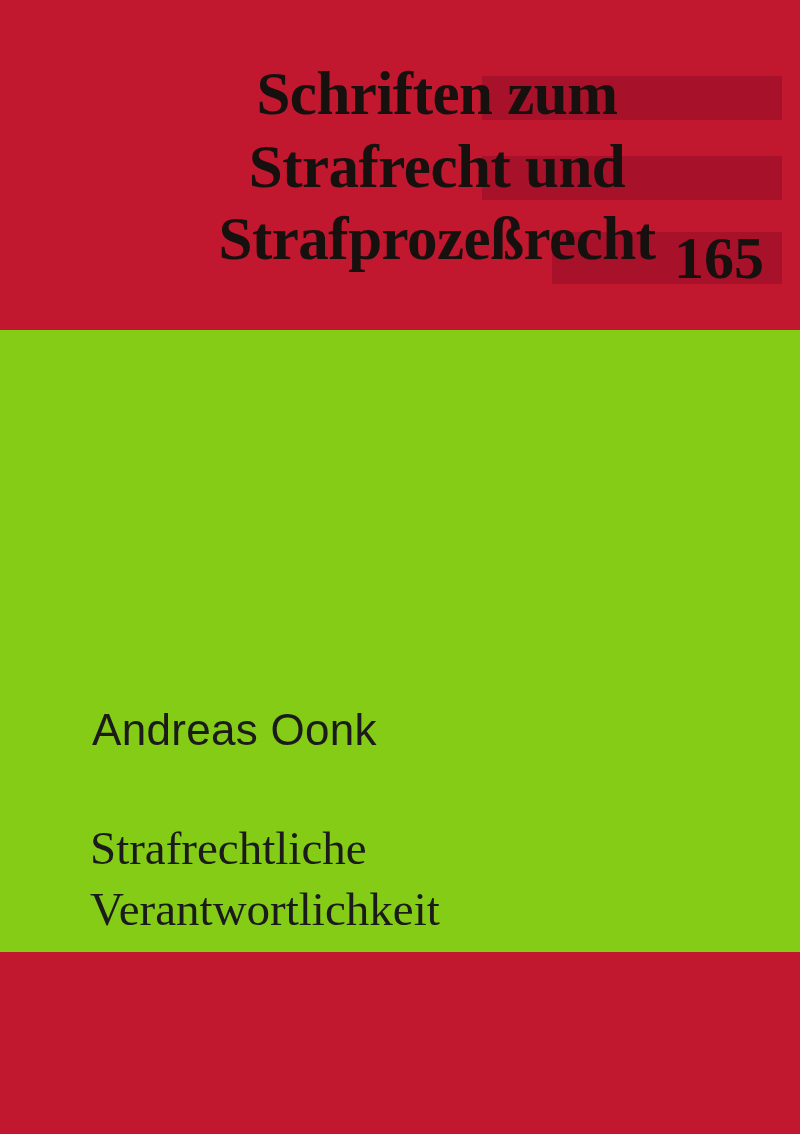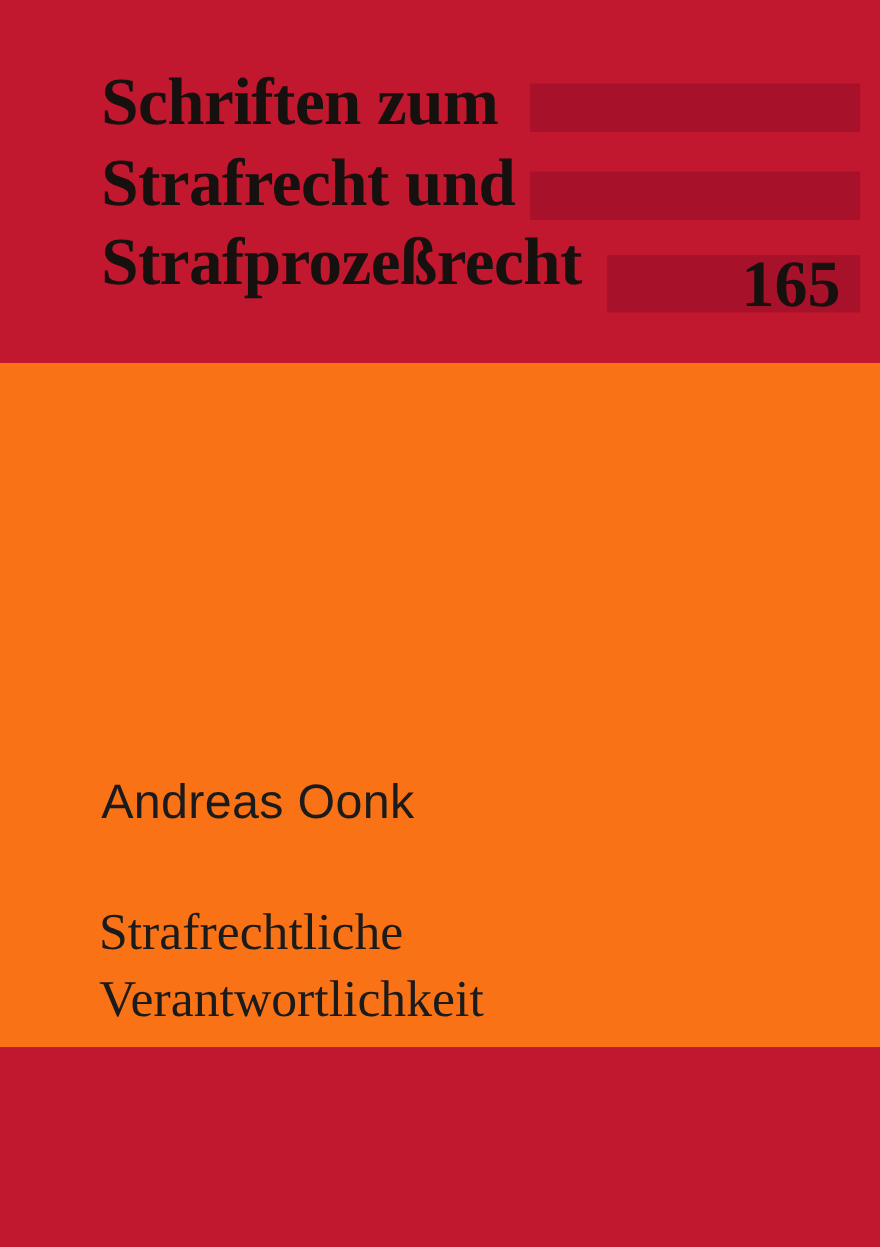--- a/index.html
+++ b/index.html
@@ -31,20 +31,21 @@
     left: 92px;
     top: 58px;
     width: 690px;
     color: #16100f;
     font-family: "Liberation Serif", serif;
     font-weight: bold;
     font-size: 61px;
     line-height: 1.19;
     letter-spacing: -0.5px;
     white-space: pre;
+    text-align: center;
   }
   
   .block {
     position: absolute;
     background: #a8112a;
   }
   .block-1 { left: 482px; top: 76px;  width: 300px; height: 44px; }
   .block-2 { left: 482px; top: 156px; width: 300px; height: 44px; }
   .block-3 { left: 552px; top: 232px; width: 230px; height: 52px; }
 
@@ -60,21 +61,21 @@
     letter-spacing: 0px;
   }
 
   
   .white-panel {
     position: absolute;
     left: 0;
     top: 330px;
     width: 800px;
     height: 622px;
-    background: #f97316;
+    background: #84cc16;
   }
   .author {
     position: absolute;
     left: 92px;
     top: 376px;
     color: #1b1b1b;
     font-family: "Liberation Sans", sans-serif;
     font-size: 44px;
     line-height: 1.1;
     letter-spacing: 0.3px;

